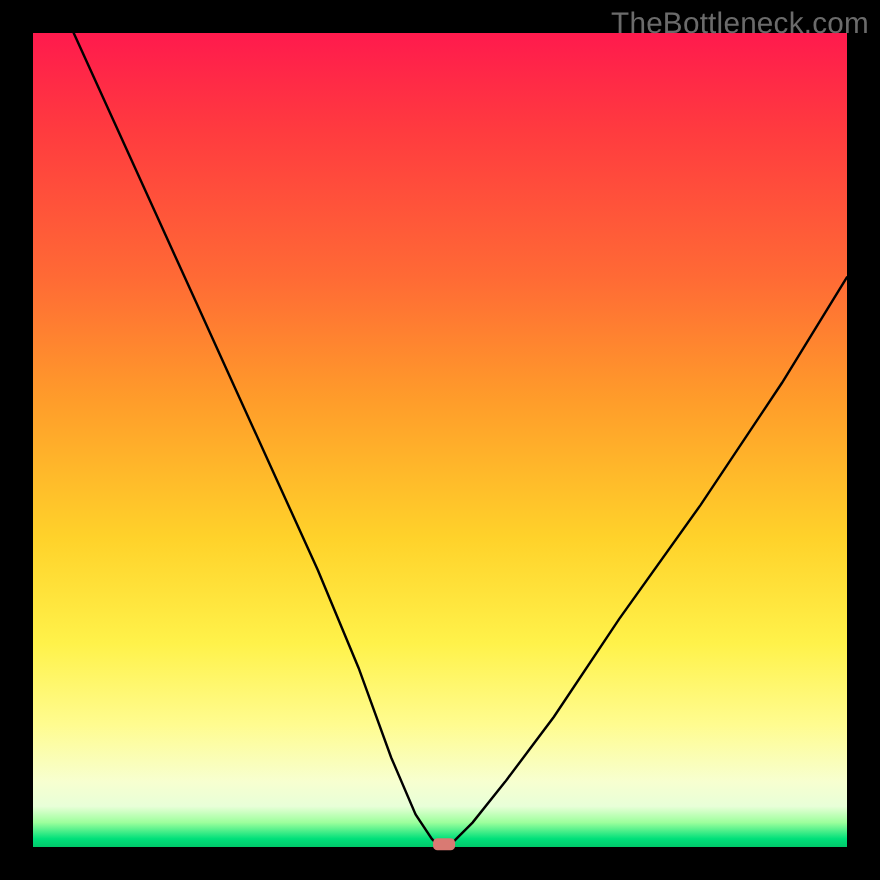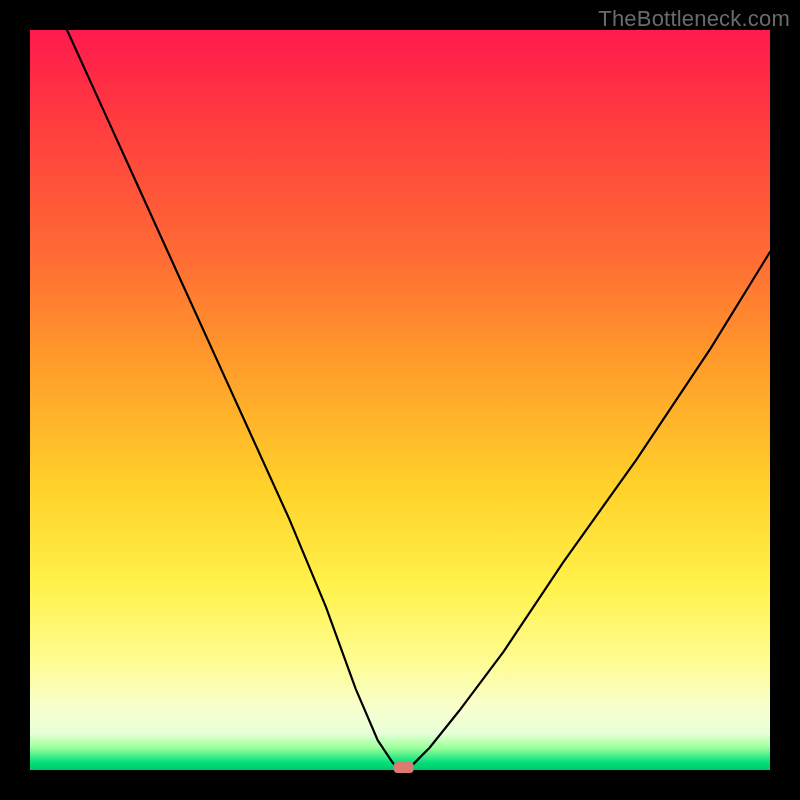--- a/index.html
+++ b/index.html
@@ -55,21 +55,21 @@
   }
   .marker {
     fill: #d97a73;
     stroke: none;
   }
   .watermark {
     position: absolute;
     top: 6px;
     right: 10px;
     color: #6b6b6b;
-    font-size: 22px;
+    font-size: 27px;
     font-weight: 500;
     letter-spacing: 0.2px;
     user-select: none;
   }
 </style>
 </head>
 <body>
 
 <div class="chart-container">
 

